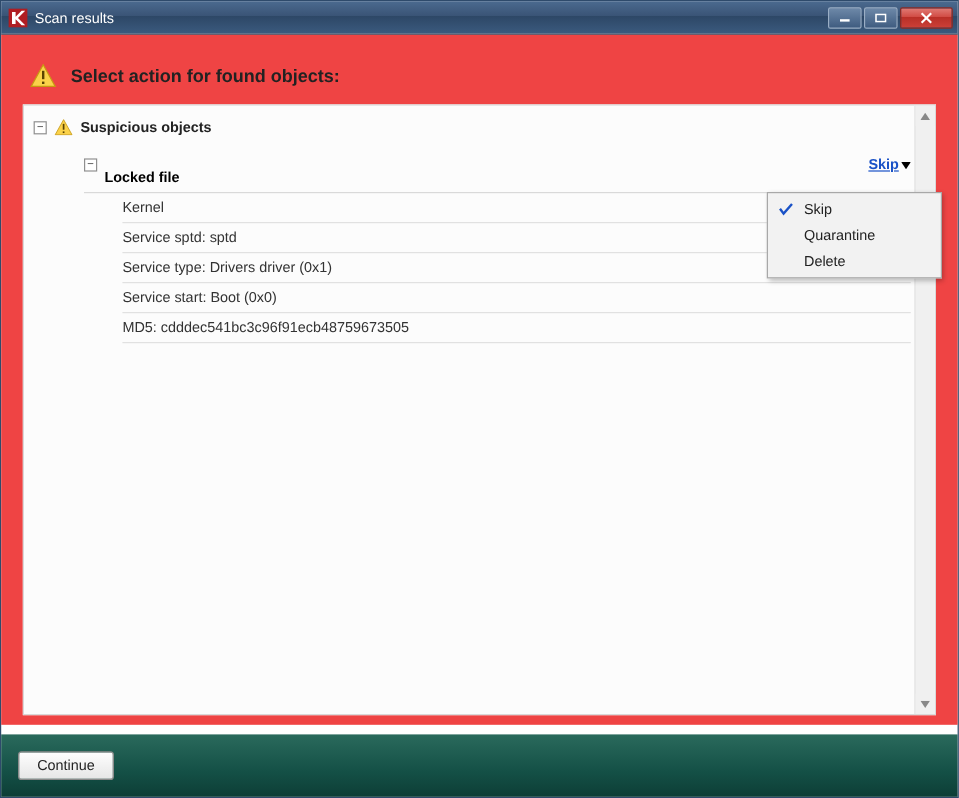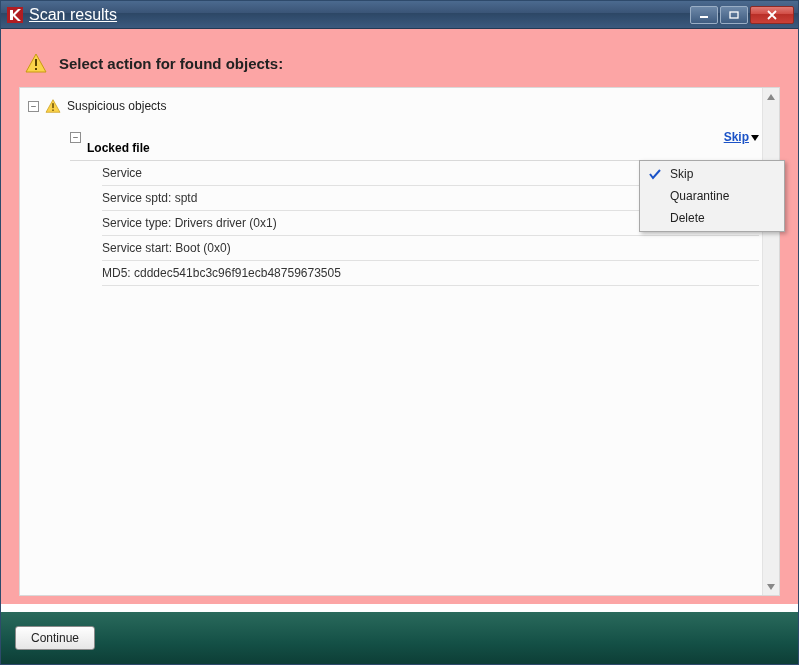--- a/index.html
+++ b/index.html
@@ -23,40 +23,40 @@
     background: linear-gradient(to bottom, #4b6a8f 0%, #3a5476 45%, #2d4766 46%, #3b5a7e 100%);
     display: flex; align-items: center;
     color: #fff;
     padding: 0 4px 0 6px;
     border-bottom: 1px solid #243a55;
   }
   .k-logo {
     width: 16px; height: 16px; margin-right: 6px;
     display: inline-flex; align-items: center; justify-content: center;
   }
-  .titlebar-title { flex: 0 0 auto; font-size: 16px; text-decoration: underline; }
+  .titlebar-title { flex: 0 0 auto; font-size: 12px; }
   .titlebar-spacer { flex: 1; }
   .win-btns { display: flex; gap: 2px; }
   .win-btn {
     width: 28px; height: 18px;
     border: 1px solid #9aaec5;
     border-radius: 2px;
     display: flex; align-items: center; justify-content: center;
     color: #fff;
   }
   .win-min { background: linear-gradient(to bottom, #6d88a8, #3f5c80); }
   .win-max { background: linear-gradient(to bottom, #6d88a8, #3f5c80); }
   .win-close {
     width: 44px;
     background: linear-gradient(to bottom, #e07a74 0%, #d14b43 45%, #b92f27 46%, #cb4038 100%);
     border-color: #8c2a24;
   }
   .body-area {
     flex: 1;
-    background: #fca5a5;
+    background: #ef4444;
     padding: 18px 18px 8px 18px;
     display: flex; flex-direction: column;
     position: relative;
   }
   .header-row {
     display: flex; align-items: center; gap: 12px;
     margin: 6px 6px 14px 6px;
   }
   .h-title { font-size: 15px; font-weight: bold; color: #222; }
   .panel-wrap {
@@ -87,21 +87,21 @@
     padding: 3px 0;
   }
   .expander {
     width: 11px; height: 11px;
     border: 1px solid #8f8f8f;
     background: #fff;
     display: flex; align-items: center; justify-content: center;
     font-size: 9px; line-height: 1; color: #555;
     font-family: monospace;
   }
-  .group-label { font-weight: normal; font-size: 12px; color: #222; }
+  .group-label { font-weight: bold; font-size: 12px; color: #222; }
   .child-area { margin-left: 42px; }
   .item-head {
     display: flex; align-items: center; gap: 6px;
     border-bottom: 1px solid #d9d9d9;
     padding: 3px 0 5px 0;
   }
   .item-head .label { font-weight: bold; flex: 0 0 auto; margin-top: 22px; }
   .item-head .spacer { flex: 1; }
   .action-link {
     color: #1a52c7; font-weight: bold; text-decoration: underline;
@@ -222,21 +222,21 @@
               <span>Skip</span>
               <span>
                 <svg width="8" height="6" viewBox="0 0 8 6">
                     <path d="M0 0 L8 0 L4 6 Z" fill="#000"></path>
                   </svg>
               </span>
             </span>
           </div>
 
           <div class="detail-list">
-            <div class="detail-row">Service</div>
+            <div class="detail-row">Kernel</div>
             <div class="detail-row">Service sptd: sptd</div>
             <div class="detail-row">Service type: Drivers driver (0x1)</div>
             <div class="detail-row">Service start: Boot (0x0)</div>
             <div class="detail-row">MD5: cdddec541bc3c96f91ecb48759673505</div>
           </div>
         </div>
 
       </div>
 
       <div class="scrollbar">

